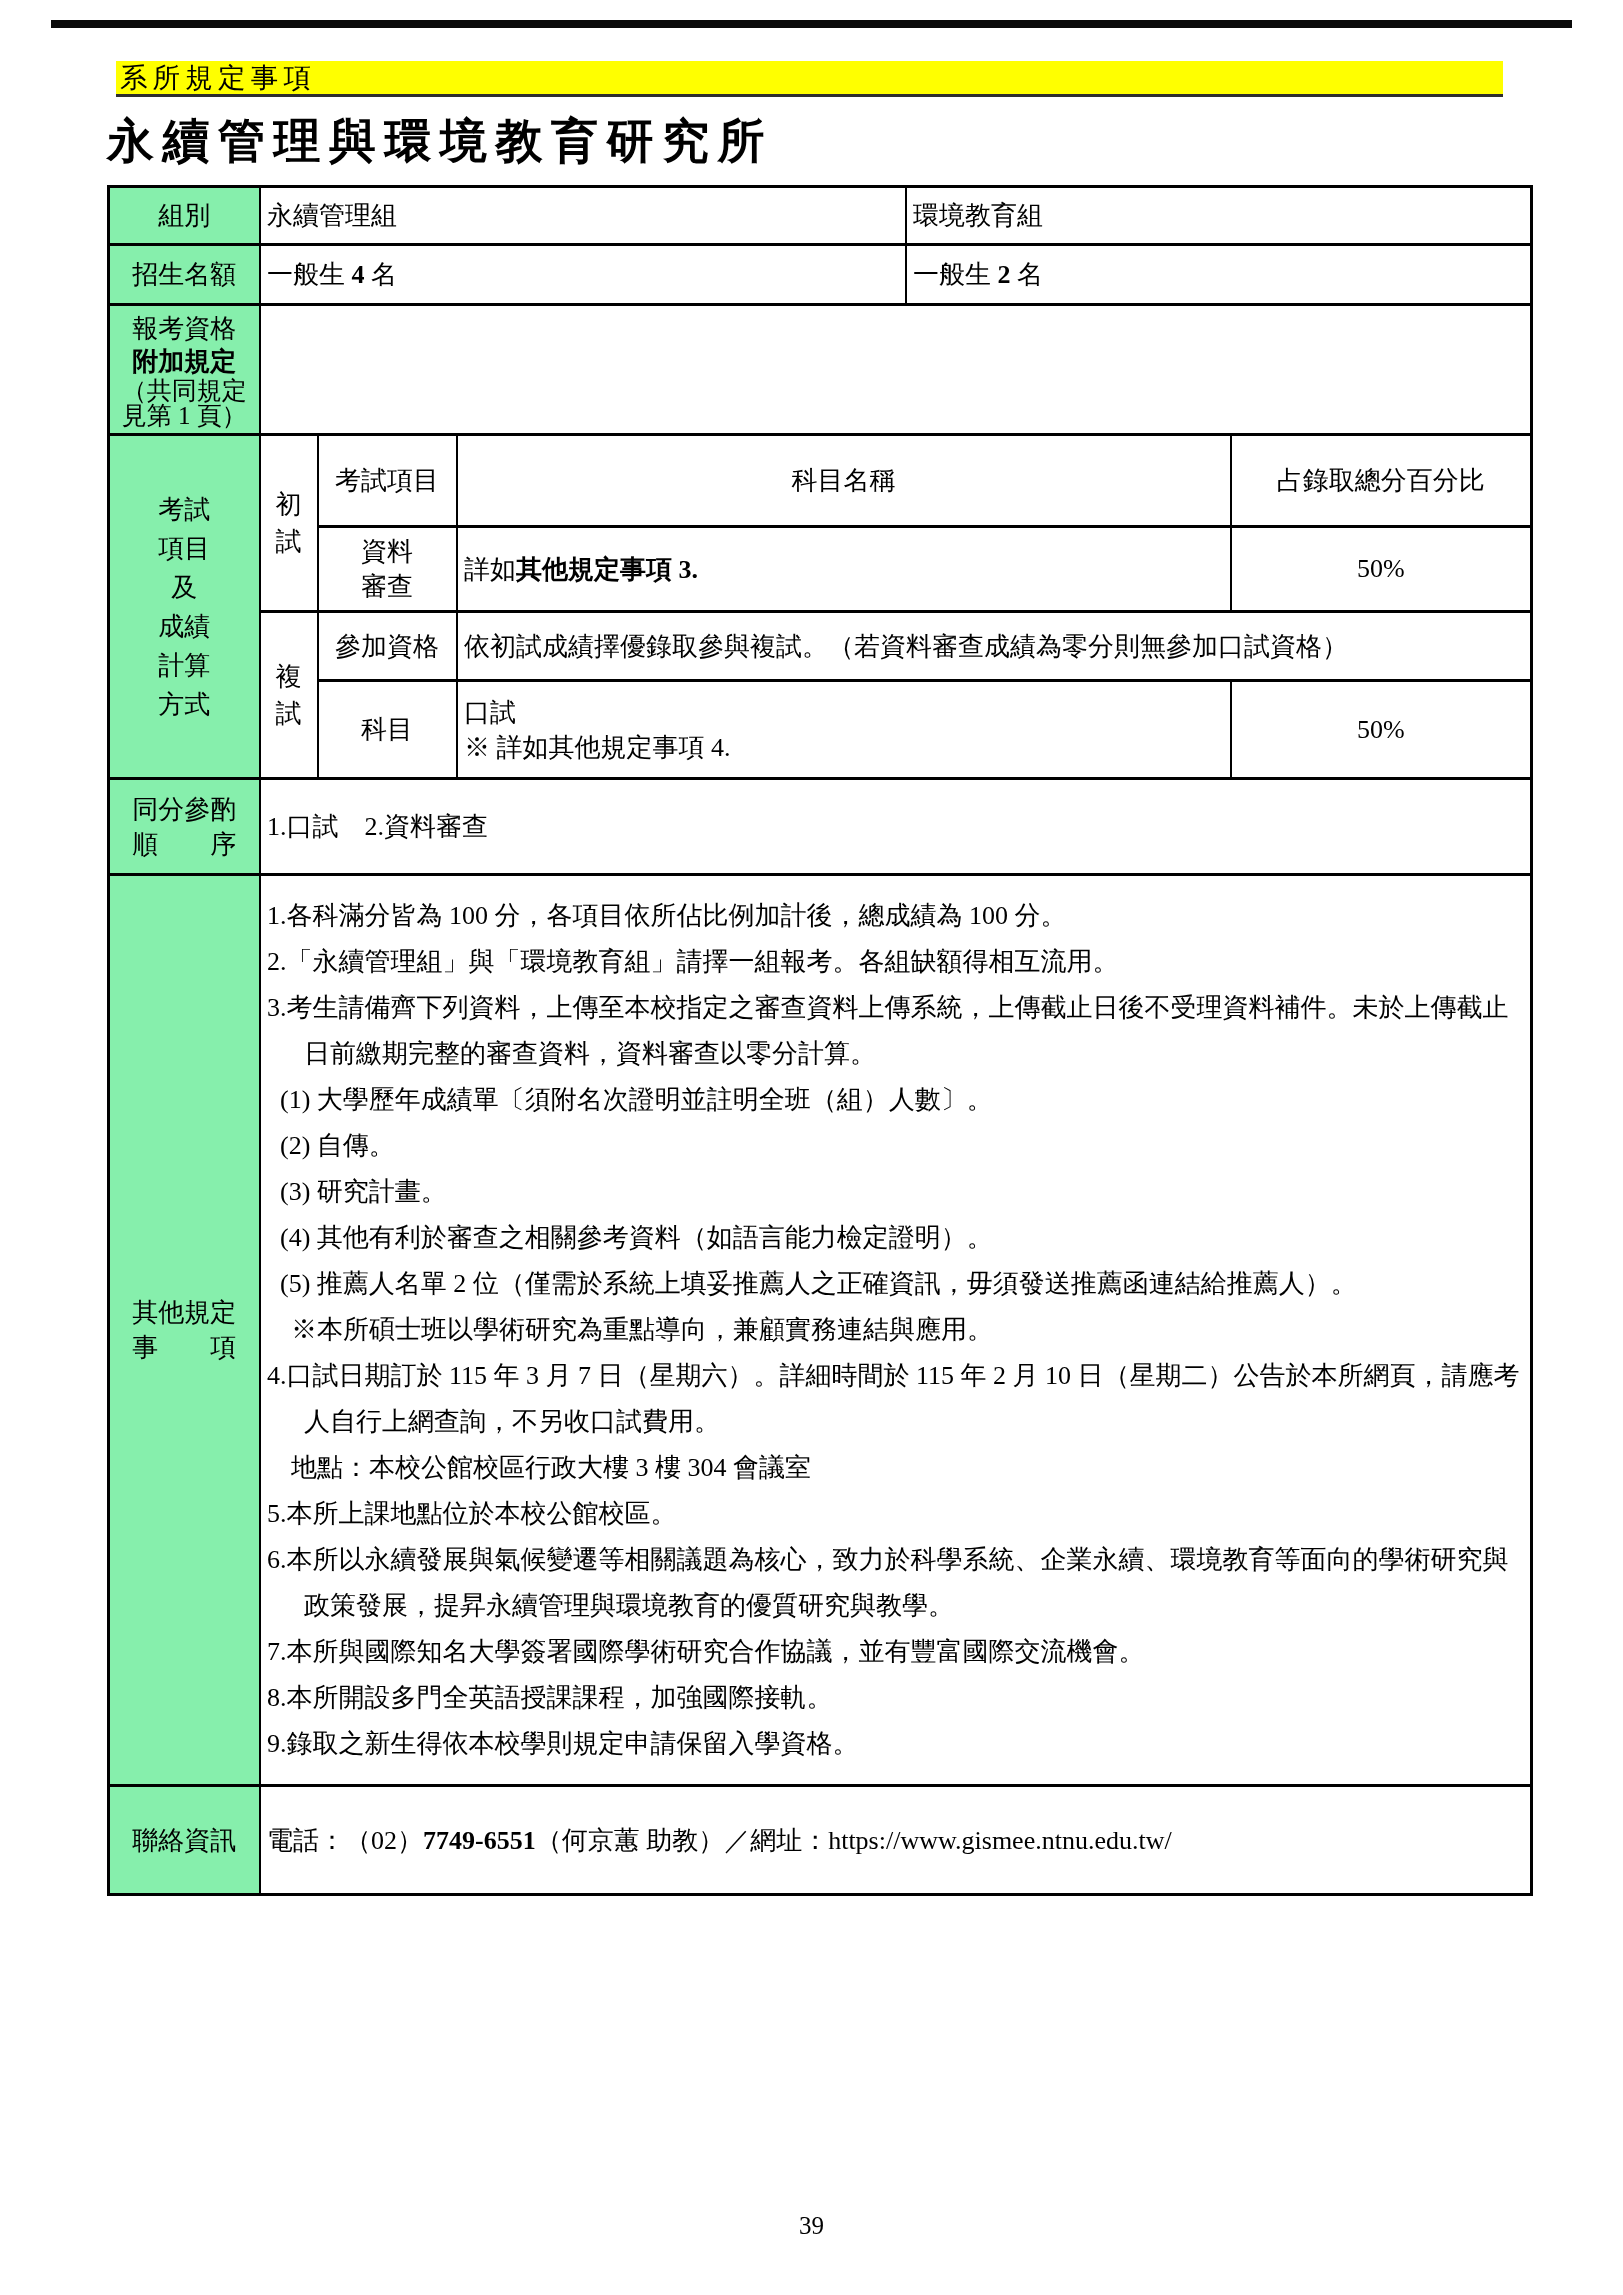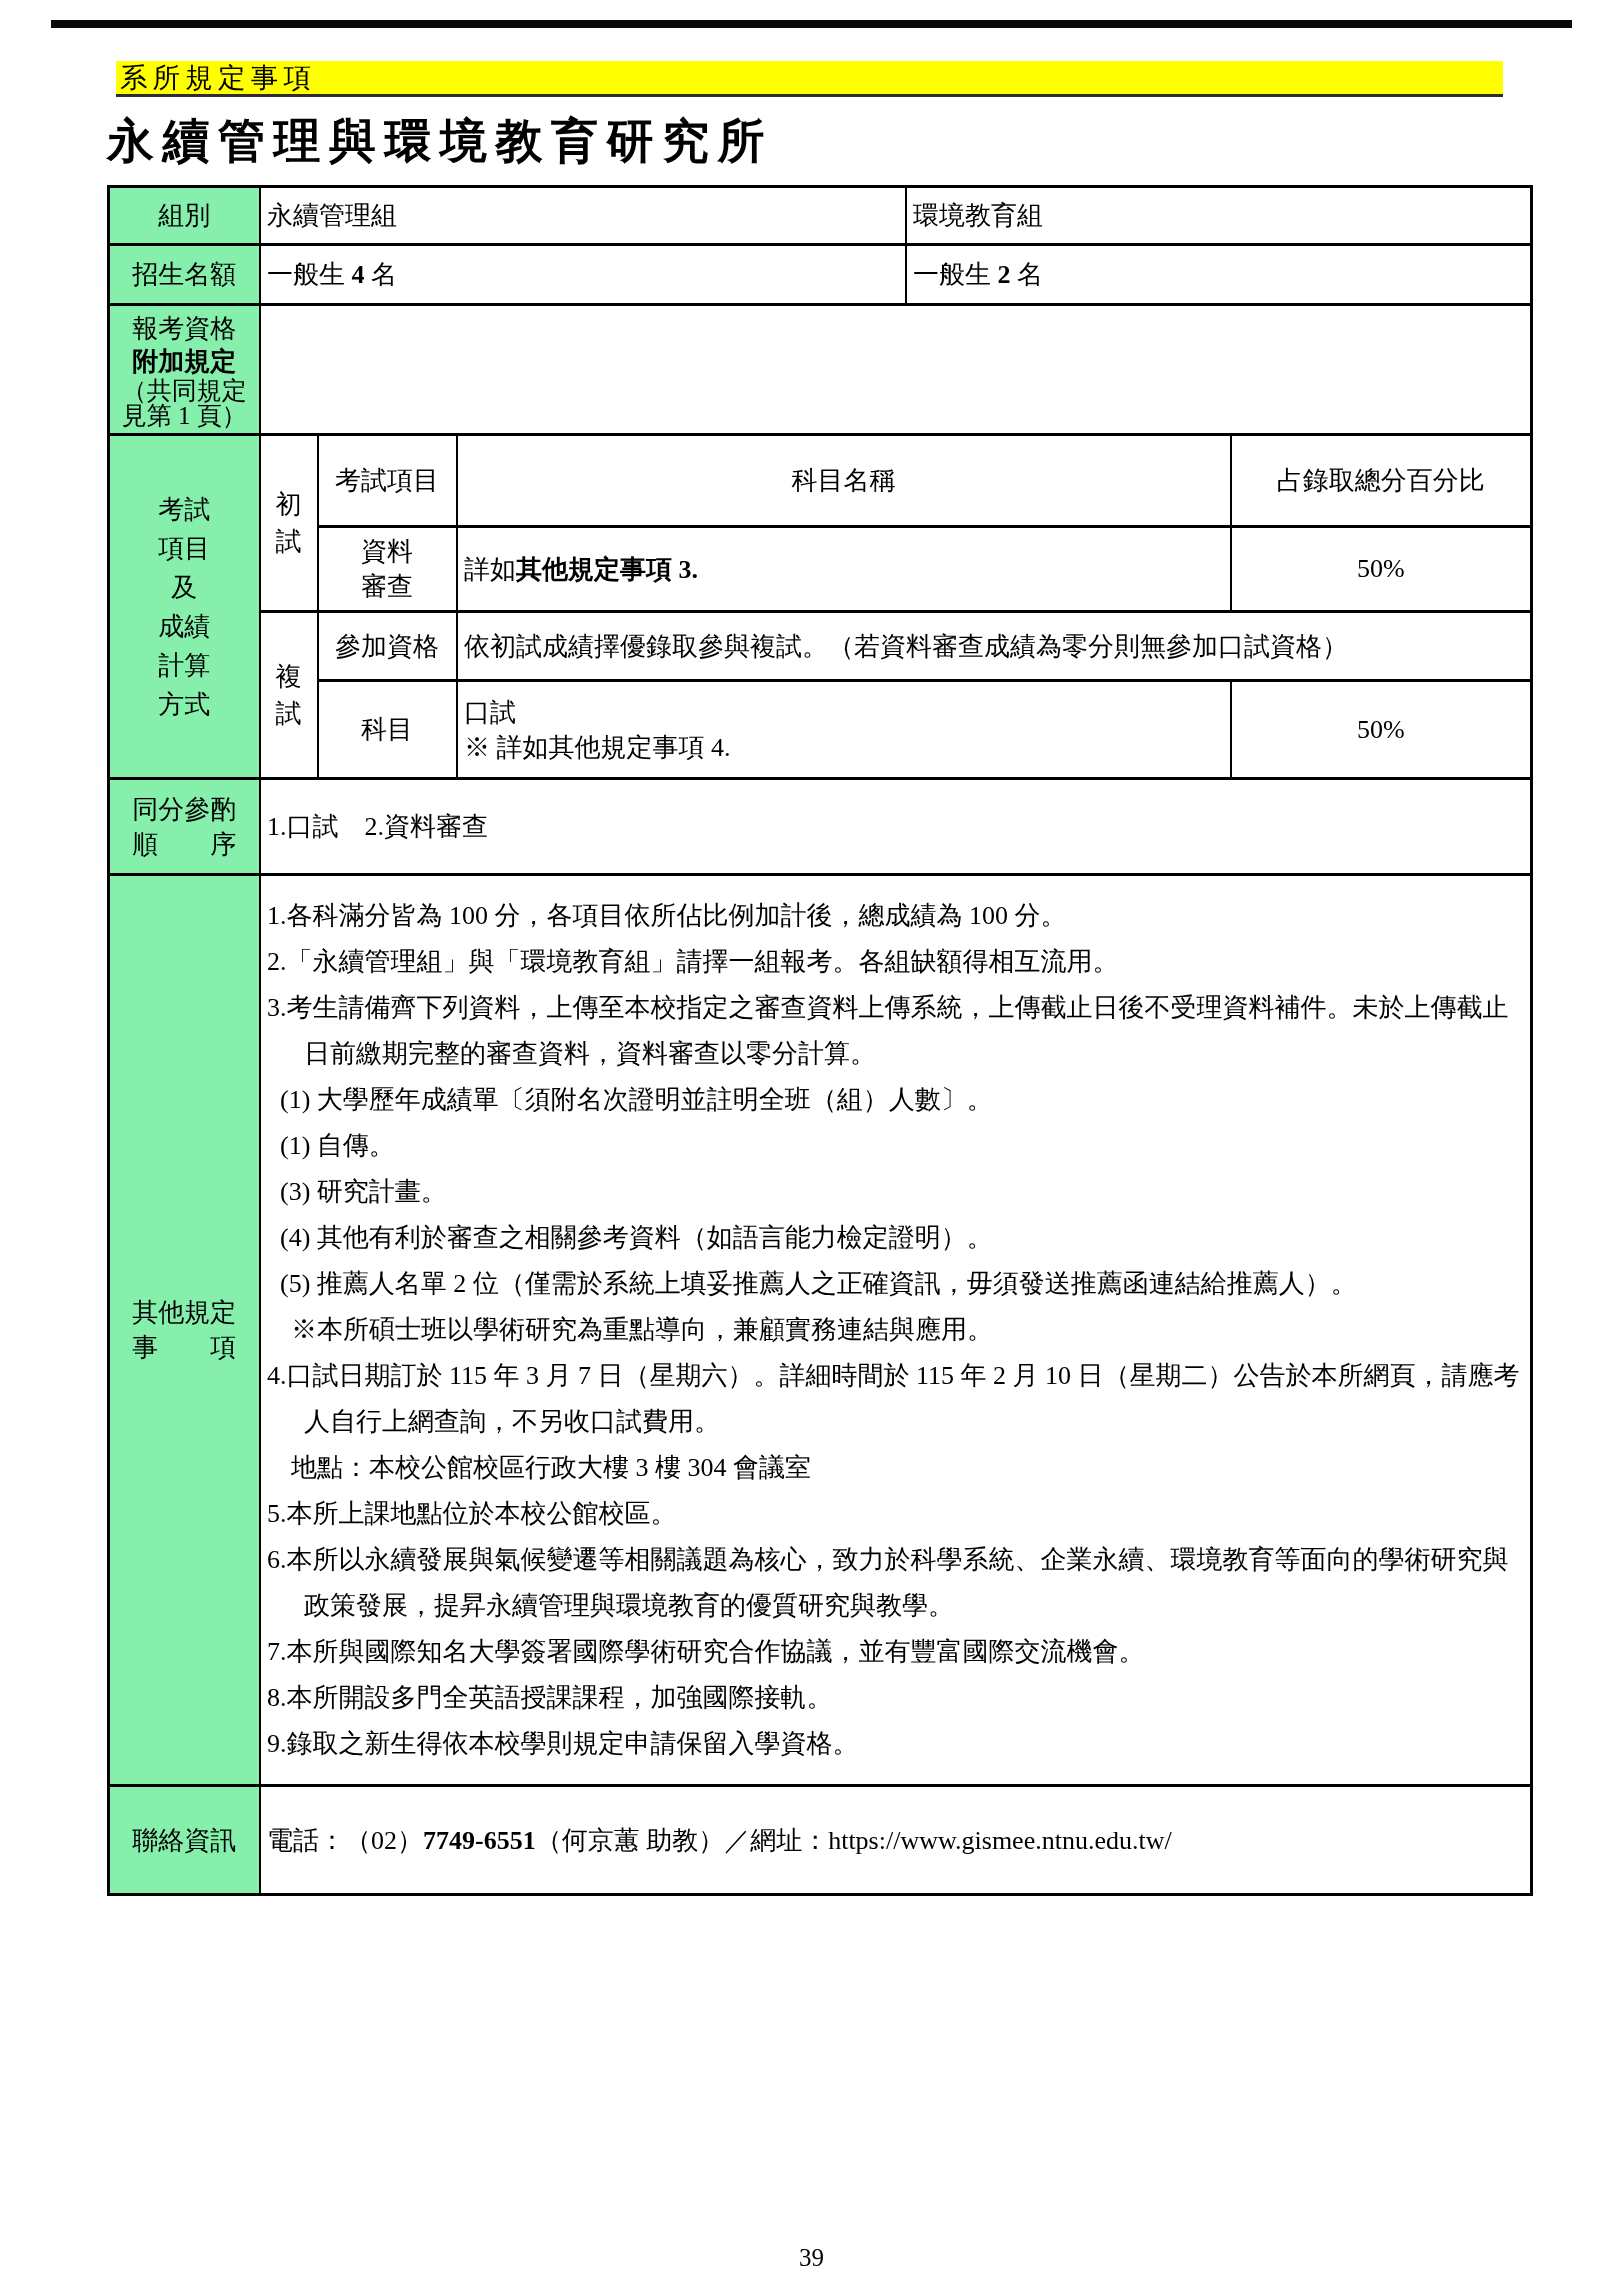--- a/index.html
+++ b/index.html
@@ -46,21 +46,21 @@
   .stage{line-height:37px;}
   td.subject-cell{text-align:left;padding-left:11.8px;}
   td.rules-cell{vertical-align:top;padding:22px 18.3px 0 7.9px;line-height:46px;text-align:left;}
   .rule-item{margin:0;}
   .ind0{margin-left:0;}
   .ind1{margin-left:13px;}
   .ind2{margin-left:24px;}
   .hang{padding-left:37px;text-indent:-37px;}
   .page-number{
     position:absolute;left:0;top:2212px;width:1623px;
-    text-align:center;font-size:25px;margin-top:32px;
+    text-align:center;font-size:25px;
   }
 </style>
 </head>
 <body>
 
 <div class="top-scan-line"></div>
 
 <div class="header-bar">
   <span class="header-right">系所規定事項</span>
 </div>
@@ -142,21 +142,21 @@
   </tr>
 
   <tr style="height:911px">
     <td class="lbl pre">其他規定
 事　　項</td>
     <td class="rules-cell" colspan="5">
           <div class="rule-item ind0">1.各科滿分皆為 100 分，各項目依所佔比例加計後，總成績為 100 分。</div>
           <div class="rule-item ind0">2.「永續管理組」與「環境教育組」請擇一組報考。各組缺額得相互流用。</div>
           <div class="rule-item ind0 hang">3.考生請備齊下列資料，上傳至本校指定之審查資料上傳系統，上傳截止日後不受理資料補件。未於上傳截止日前繳期完整的審查資料，資料審查以零分計算。</div>
           <div class="rule-item ind1">(1) 大學歷年成績單〔須附名次證明並註明全班（組）人數〕。</div>
-          <div class="rule-item ind1">(1) 自傳。</div>
+          <div class="rule-item ind1">(2) 自傳。</div>
           <div class="rule-item ind1">(3) 研究計畫。</div>
           <div class="rule-item ind1">(4) 其他有利於審查之相關參考資料（如語言能力檢定證明）。</div>
           <div class="rule-item ind1">(5) 推薦人名單 2 位（僅需於系統上填妥推薦人之正確資訊，毋須發送推薦函連結給推薦人）。</div>
           <div class="rule-item ind2">※本所碩士班以學術研究為重點導向，兼顧實務連結與應用。</div>
           <div class="rule-item ind0 hang">4.口試日期訂於 115 年 3 月 7 日（星期六）。詳細時間於 115 年 2 月 10 日（星期二）公告於本所網頁，請應考人自行上網查詢，不另收口試費用。</div>
           <div class="rule-item ind2">地點：本校公館校區行政大樓 3 樓 304 會議室</div>
           <div class="rule-item ind0">5.本所上課地點位於本校公館校區。</div>
           <div class="rule-item ind0 hang">6.本所以永續發展與氣候變遷等相關議題為核心，致力於科學系統、企業永續、環境教育等面向的學術研究與政策發展，提昇永續管理與環境教育的優質研究與教學。</div>
           <div class="rule-item ind0">7.本所與國際知名大學簽署國際學術研究合作協議，並有豐富國際交流機會。</div>
           <div class="rule-item ind0">8.本所開設多門全英語授課課程，加強國際接軌。</div>

